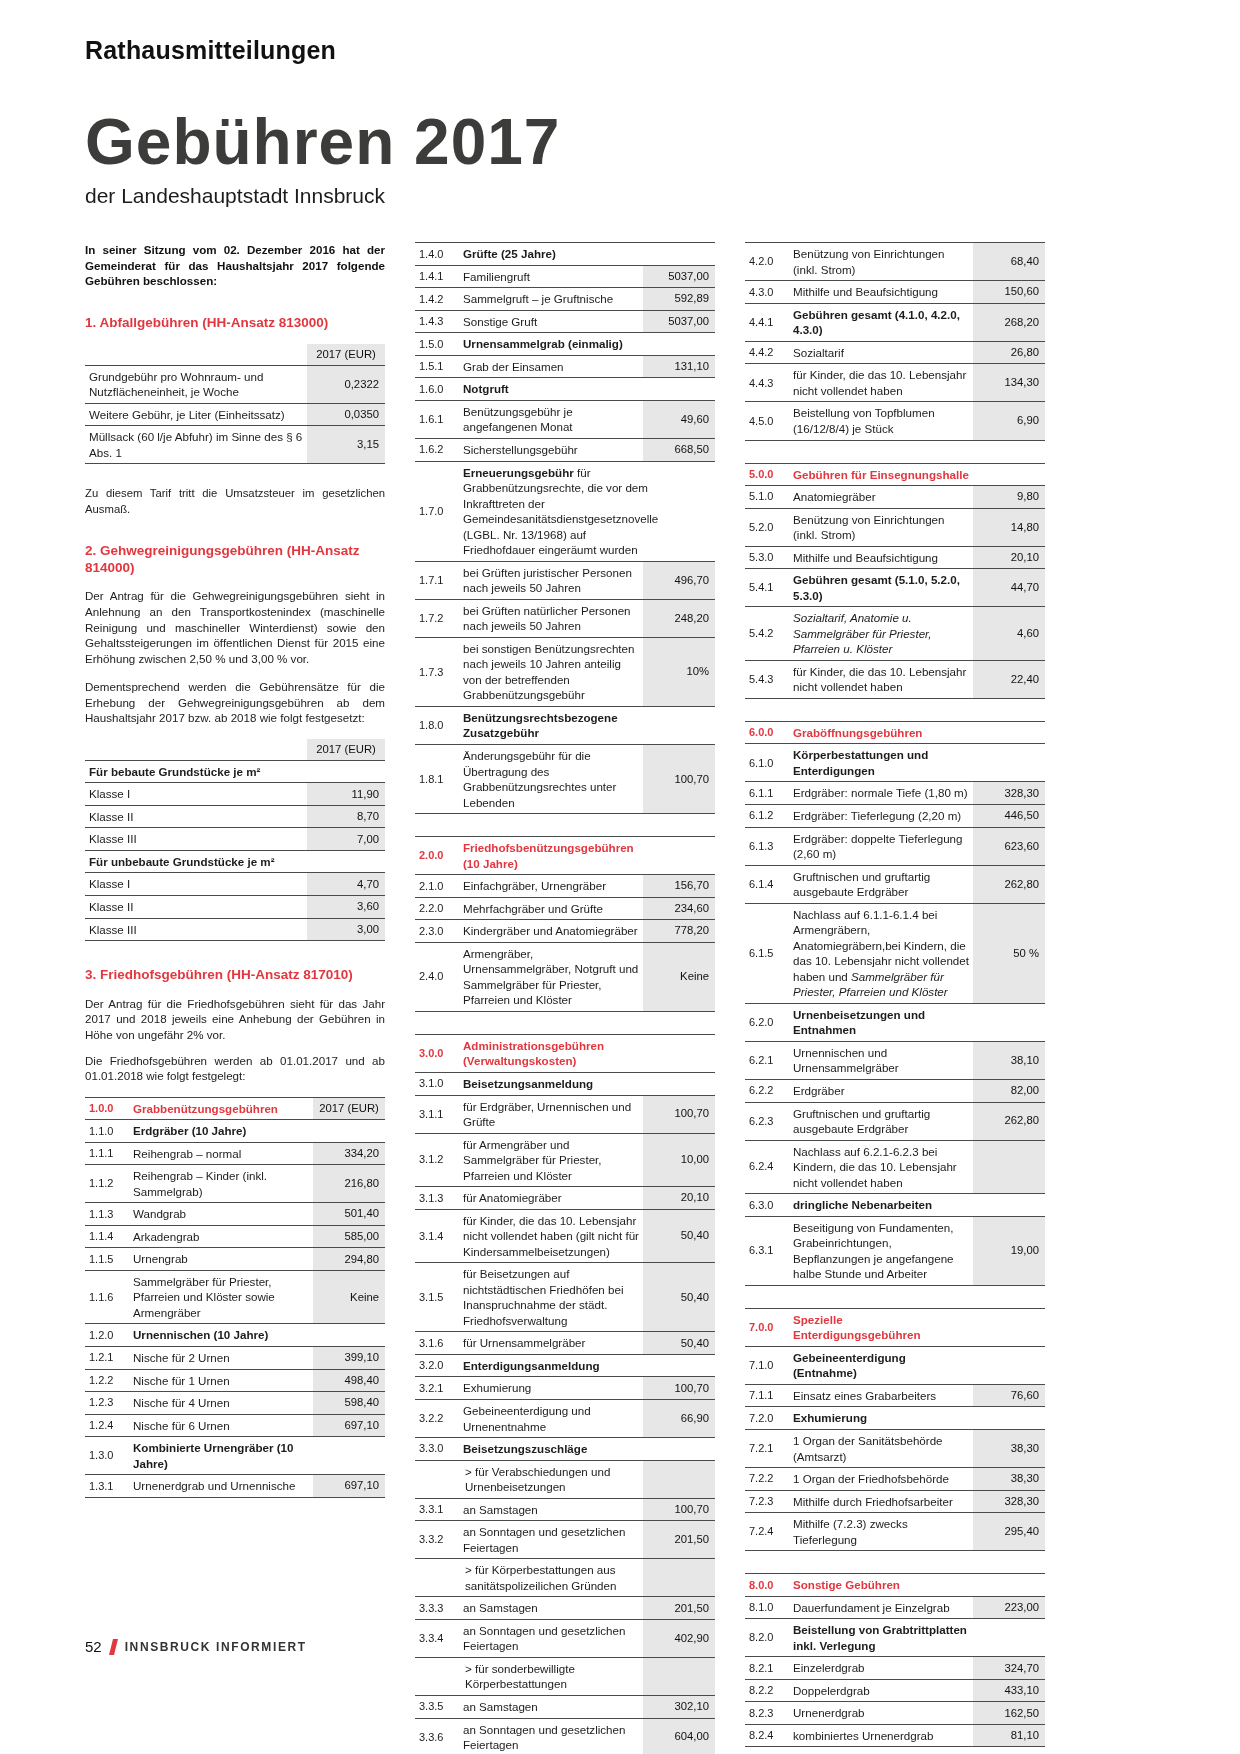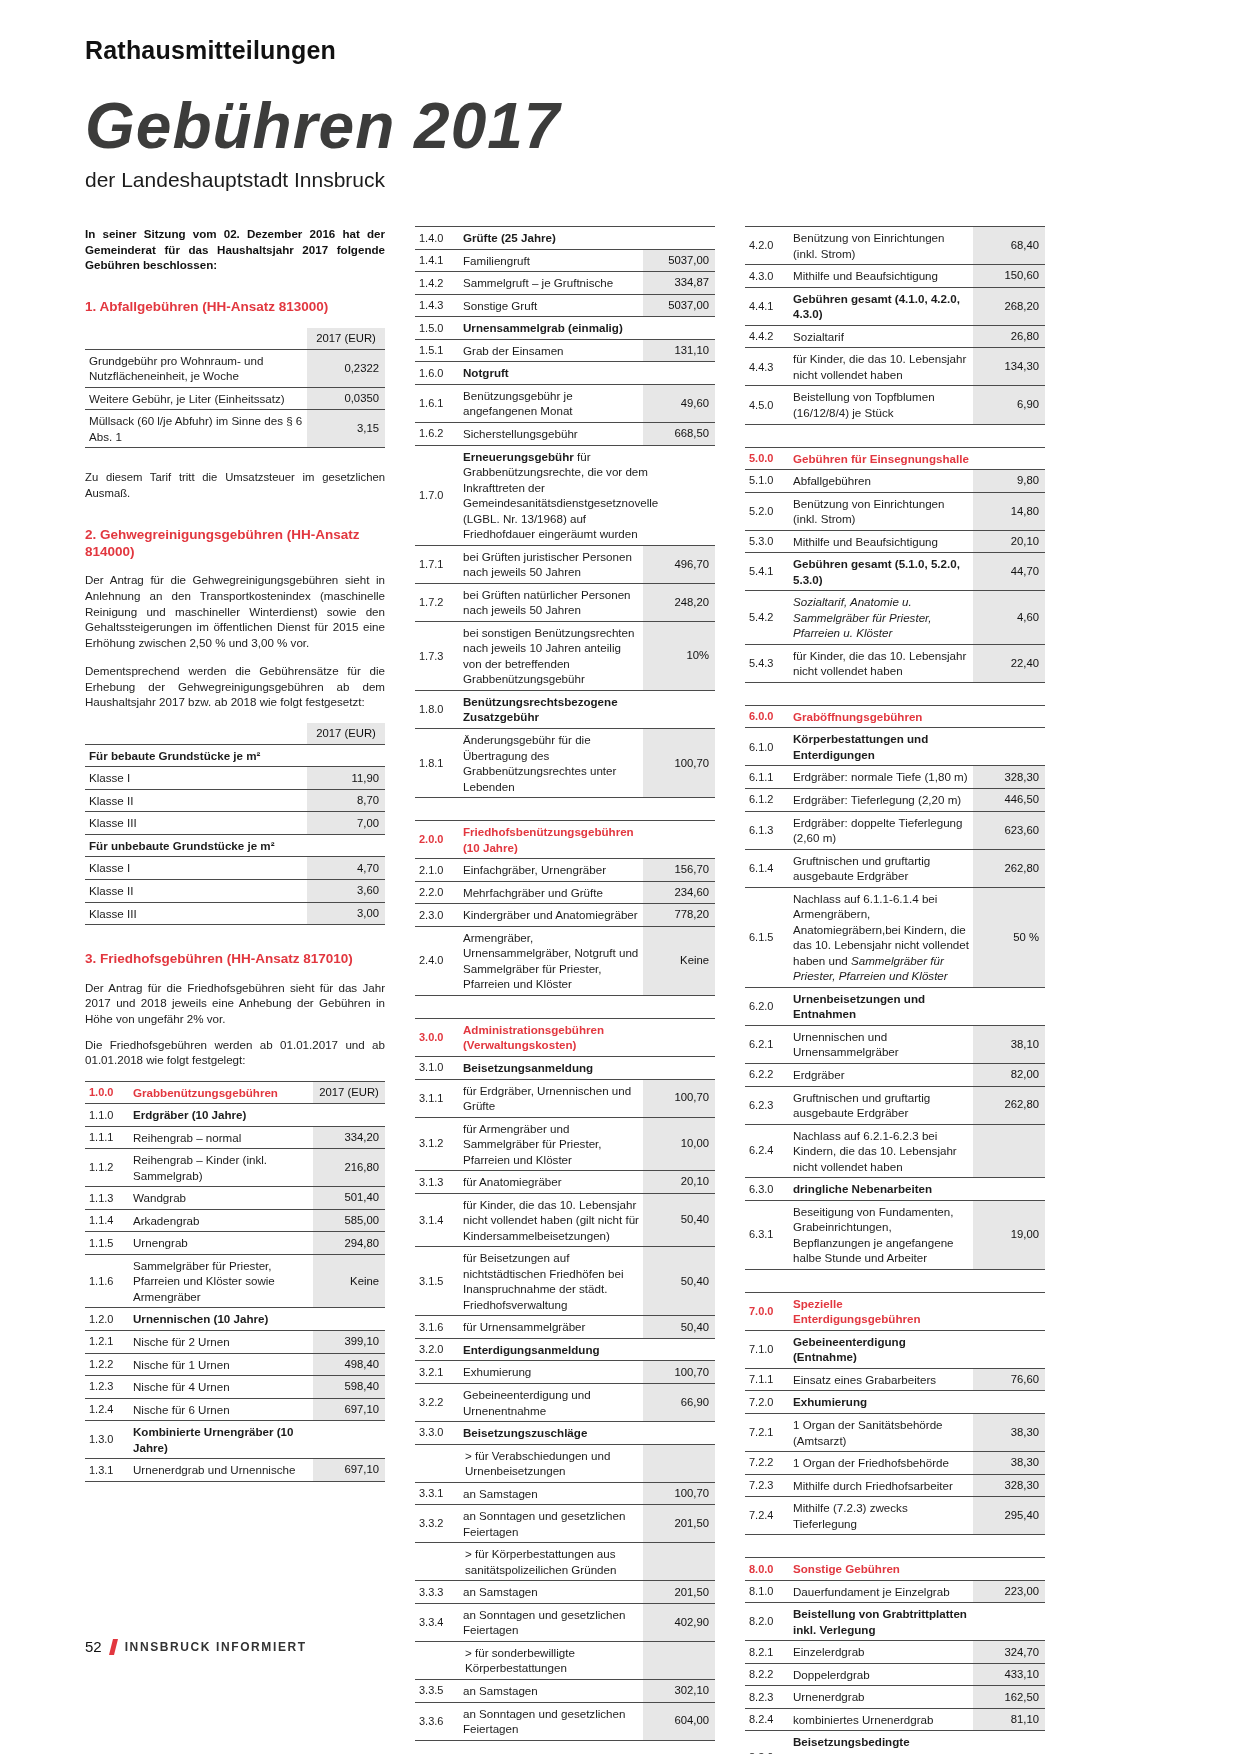--- a/index.html
+++ b/index.html
@@ -6,21 +6,21 @@
   html,body { background:#ffffff; }
   body {
     width:1240px; height:1754px; position:relative; overflow:hidden;
     font-family:"Liberation Sans", sans-serif; color:#1c1c1c;
   }
   .page { position:absolute; left:85px; top:36px; width:960px; }
 
   .masthead { font-size:25px; font-weight:bold; color:#111; letter-spacing:.2px; }
 
   .doc-title {
-    margin-top:28px; font-size:64px; font-weight:bold; font-style:italic;
+    margin-top:44px; font-size:64px; font-weight:bold; 
     color:var(--title_gray,#3c3c3b); letter-spacing:1px; line-height:1.05;
   }
   .doc-subtitle { margin-top:8px; font-size:21px; color:#1c1c1c; }
 
   .columns { display:flex; gap:30px; margin-top:34px; align-items:flex-start; }
   .col { width:300px; font-size:11.6px; line-height:1.34; }
 
   p.body { text-align:justify; margin-bottom:13px; color:#222; }
   p.intro { font-weight:bold; color:#111; }
   p.tight { margin-bottom:10px; }
@@ -229,21 +229,21 @@
             <span class="cell val"></span>
           </div>
           <div class="trow item">
             <span class="cell code">1.4.1</span>
             <span class="cell label">Familiengruft</span>
             <span class="cell val filled">5037,00</span>
           </div>
           <div class="trow item">
             <span class="cell code">1.4.2</span>
             <span class="cell label">Sammelgruft – je Gruftnische</span>
-            <span class="cell val filled">334,87</span>
+            <span class="cell val filled">592,89</span>
           </div>
           <div class="trow item">
             <span class="cell code">1.4.3</span>
             <span class="cell label">Sonstige Gruft</span>
             <span class="cell val filled">5037,00</span>
           </div>
           <div class="trow sub">
             <span class="cell code">1.5.0</span>
             <span class="cell label">Urnensammelgrab (einmalig)</span>
             <span class="cell val"></span>
@@ -470,21 +470,21 @@
           </div>
         </div>
       <div class="ttable">
           <div class="trow sec">
             <span class="cell code">5.0.0</span>
             <span class="cell label">Gebühren für Einsegnungshalle</span>
             <span class="cell val"></span>
           </div>
           <div class="trow item">
             <span class="cell code">5.1.0</span>
-            <span class="cell label">Abfallgebühren</span>
+            <span class="cell label">Anatomiegräber</span>
             <span class="cell val filled">9,80</span>
           </div>
           <div class="trow item">
             <span class="cell code">5.2.0</span>
             <span class="cell label">Benützung von Einrichtungen (inkl. Strom)</span>
             <span class="cell val filled">14,80</span>
           </div>
           <div class="trow item">
             <span class="cell code">5.3.0</span>
             <span class="cell label">Mithilfe und Beaufsichtigung</span>

